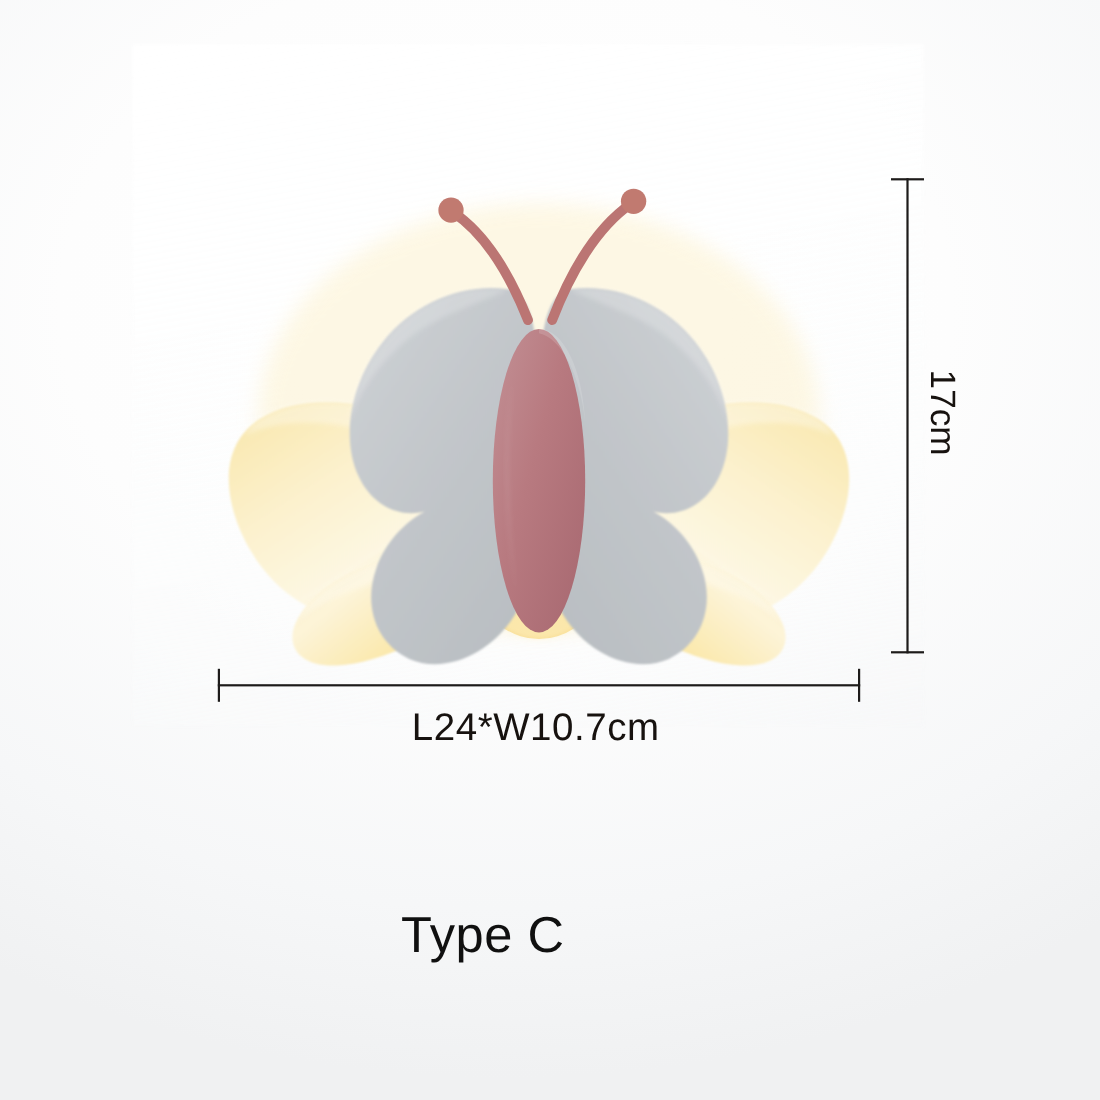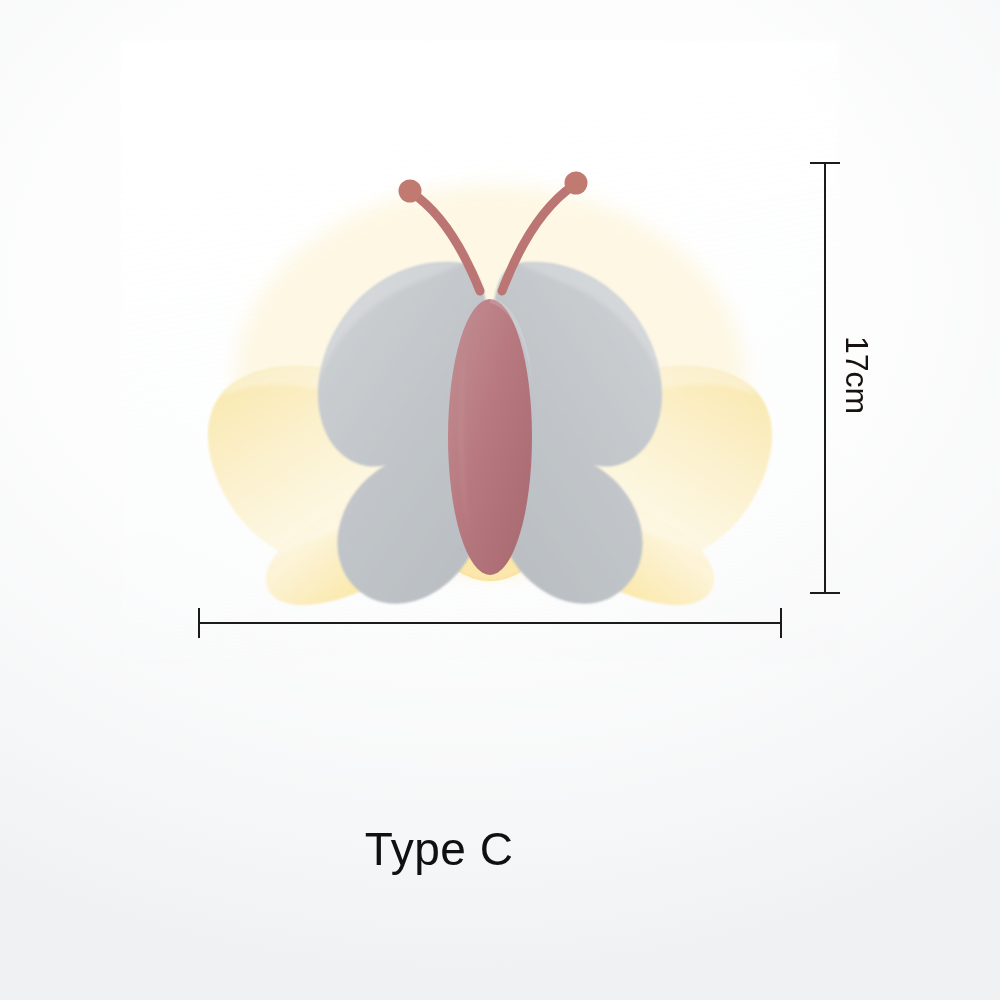--- a/index.html
+++ b/index.html
@@ -317,20 +317,23 @@
         <path d="M 300 154 C 322 154 340 190 342 240 C 338 196 320 162 300 158 Z" fill="#ffffff" opacity="0.14"></path>
         <path d="M 276 200 C 268 250 268 330 280 396 C 270 330 270 250 276 200 Z" fill="#ffffff" opacity="0.16" filter="url(#fSoft)"></path>
       </g>
     </svg>
   </div>
 
   <div class="dim-h">
     <span class="cap left"></span>
     <span class="cap right"></span>
   </div>
+  <div class="dim-h-label">
+    <span class="dim-h-label-inner">L24*W10.7cm</span>
+  </div>
 
   <div class="dim-v">
     <span class="cap top"></span>
     <span class="cap bottom"></span>
   </div>
   <div class="dim-v-label">17cm</div>
 
   <div class="caption">Type C</div>
 
 </div>

